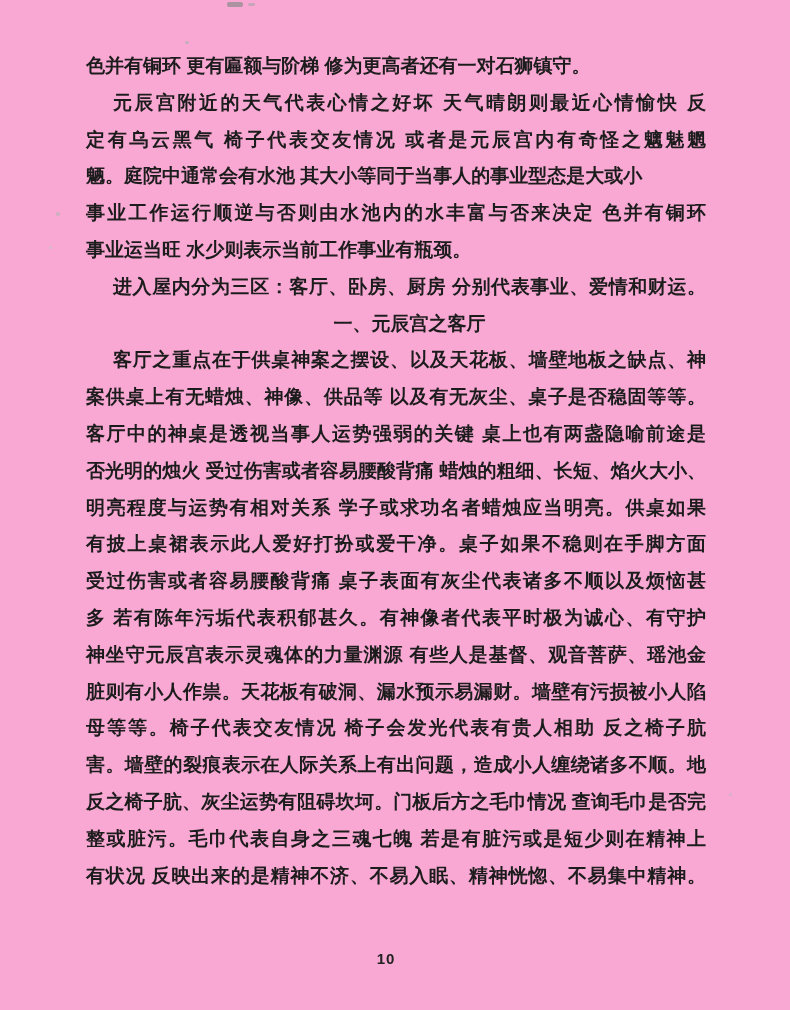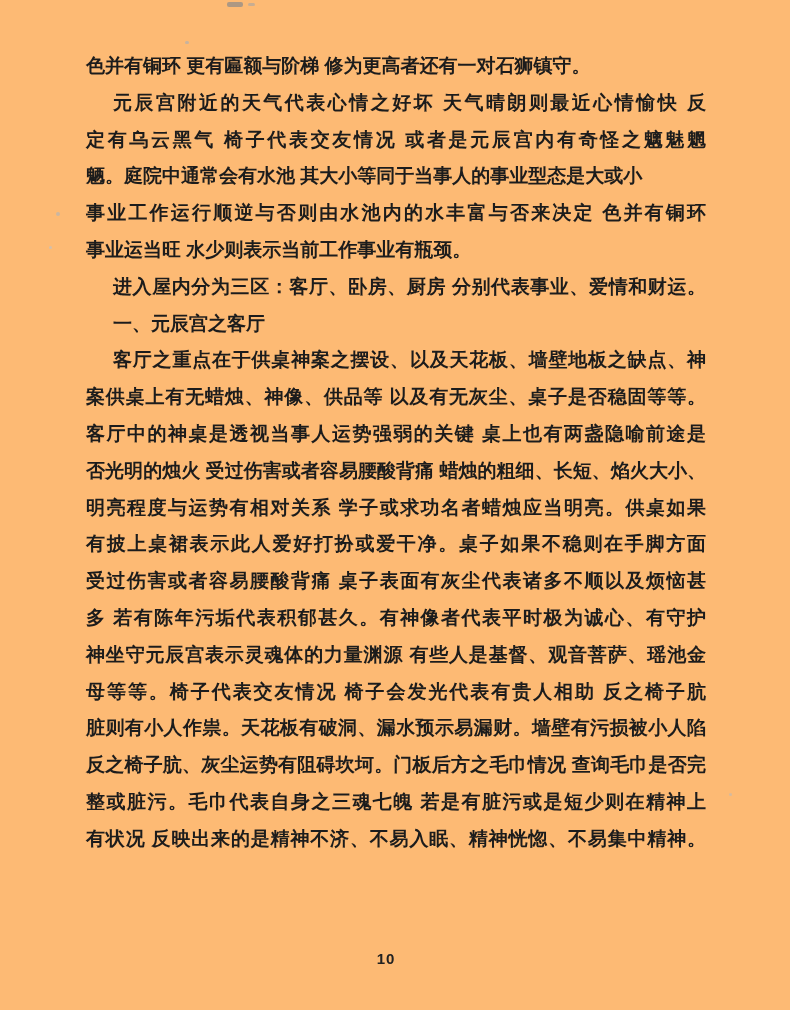--- a/index.html
+++ b/index.html
@@ -11,21 +11,21 @@
     width: 790px;
     height: 1010px;
     position: relative;
     overflow: hidden;
     font-family: "Liberation Sans", sans-serif;
   }
   .sheet {
     position: absolute;
     left: 0; top: 0;
     width: 790px; height: 1010px;
-    background: #fdba74;
+    background: #f9a8d4;
   }
   .text-block {
     position: absolute;
     left: 86px;
     top: 48px;
     width: 620px;
     font-size: 19px;
     font-weight: 700;
     line-height: 36.8px;
     color: #1c1c1c;
@@ -36,20 +36,21 @@
     overflow: visible;
     text-align: left;
     white-space: normal;
   }
   .line.just {
     text-align: justify;
     text-align-last: justify;
   }
   .line.indent {
     text-indent: 27px;
+    text-align: center;
   }
   .page-number {
     position: absolute;
     left: 0;
     top: 950px;
     width: 790px;
     text-align: center;
     transform: translateX(-9px);
     font-size: 15px;
     font-weight: 700;
@@ -90,21 +91,22 @@
       <div class="line indent">一、元辰宫之客厅</div>
       <div class="line indent just">客厅之重点在于供桌神案之摆设、以及天花板、墙壁地板之缺点、神</div>
       <div class="line just">案供桌上有无蜡烛、神像、供品等 以及有无灰尘、桌子是否稳固等等。</div>
       <div class="line just">客厅中的神桌是透视当事人运势强弱的关键 桌上也有两盏隐喻前途是</div>
       <div class="line just">否光明的烛火 受过伤害或者容易腰酸背痛 蜡烛的粗细、长短、焰火大小、</div>
       <div class="line just">明亮程度与运势有相对关系 学子或求功名者蜡烛应当明亮。供桌如果</div>
       <div class="line just">有披上桌裙表示此人爱好打扮或爱干净。桌子如果不稳则在手脚方面</div>
       <div class="line just">受过伤害或者容易腰酸背痛 桌子表面有灰尘代表诸多不顺以及烦恼甚</div>
       <div class="line just">多 若有陈年污垢代表积郁甚久。有神像者代表平时极为诚心、有守护</div>
       <div class="line just">神坐守元辰宫表示灵魂体的力量渊源 有些人是基督、观音菩萨、瑶池金</div>
+      <div class="line just">脏则有小人作祟。天花板有破洞、漏水预示易漏财。墙壁有污损被小人陷</div>
       <div class="line just">母等等。椅子代表交友情况 椅子会发光代表有贵人相助 反之椅子肮</div>
-      <div class="line just">脏则有小人作祟。天花板有破洞、漏水预示易漏财。墙壁有污损被小人陷</div>
+      <div class="line just">害。墙壁的裂痕表示在人际关系上有出问题，造成小人缠绕诸多不顺。地</div>
       <div class="line just">反之椅子肮、灰尘运势有阻碍坎坷。门板后方之毛巾情况 查询毛巾是否完</div>
       <div class="line just">整或脏污。毛巾代表自身之三魂七魄 若是有脏污或是短少则在精神上</div>
       <div class="line just">有状况 反映出来的是精神不济、不易入眠、精神恍惚、不易集中精神。</div>
     </div>
 
   <div class="page-number">10</div>
 </div>
 
 </body></html>

